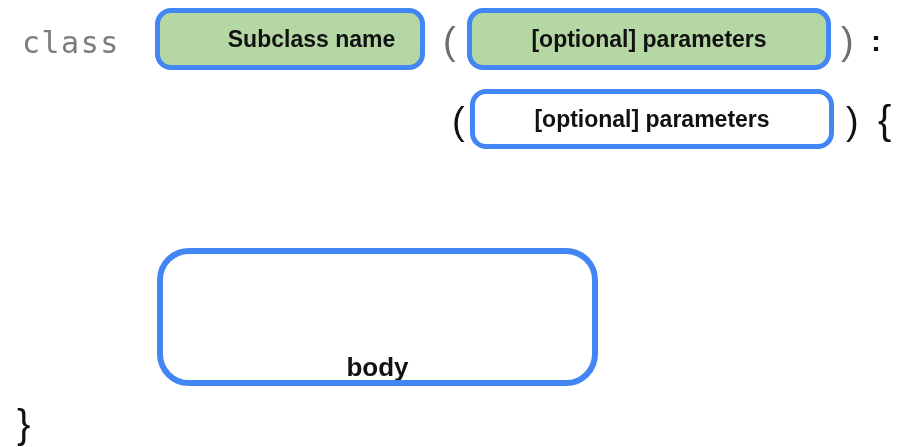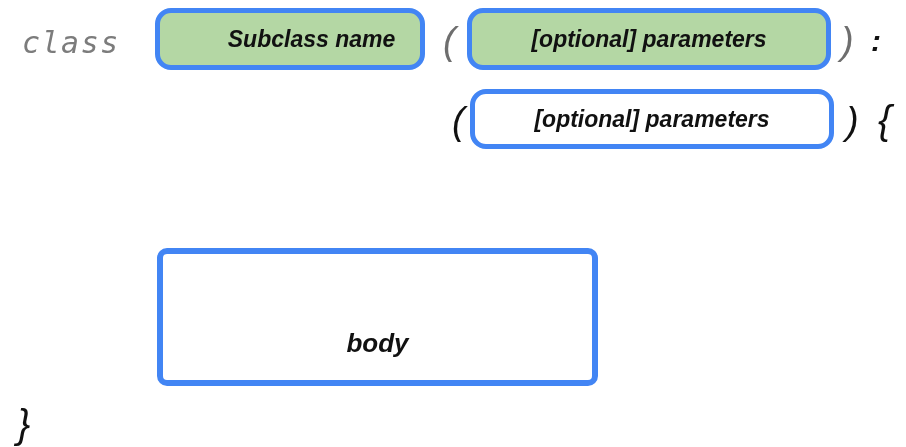--- a/index.html
+++ b/index.html
@@ -10,21 +10,20 @@
   body {
     font-family: "Liberation Sans", sans-serif;
     -webkit-font-smoothing: antialiased;
   }
   #canvas {
     position: relative;
     width: 906px;
     height: 447px;
     background: #ffffff;
     overflow: hidden;
-    font-style: italic;
   }
 
   
   .abs { position: absolute; }
 
   
   .keyword {
     font-family: "DejaVu Sans Mono", "Liberation Mono", monospace;
     font-size: 30px;
     color: #7c7c7c;
@@ -50,22 +49,22 @@
   .slot-label {
     font-family: "Liberation Sans", sans-serif;
     font-size: 23px;
     font-weight: 700;
     color: #111111;
     white-space: nowrap;
     line-height: 1;
   }
   .slot.body-slot {
     border-width: 6px;
-    border-radius: 10px;
-    align-items: center;
+    border-radius: 32px;
+    align-items: flex-end;
   }
   .slot.body-slot .slot-label {
     font-weight: 700;
     font-size: 26px;
     margin-top: 52px;
   }
 
   
   .punct {
     font-family: "Liberation Sans", sans-serif;

